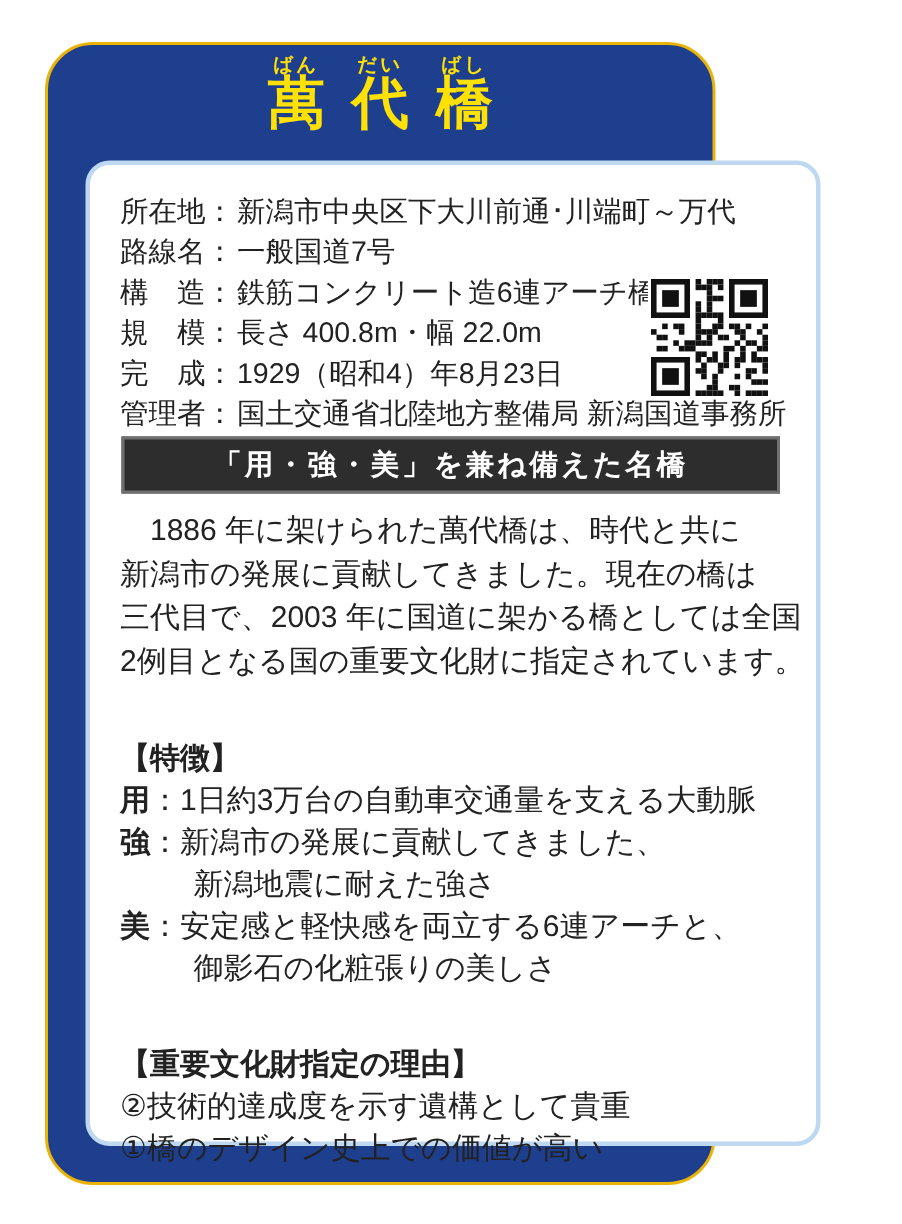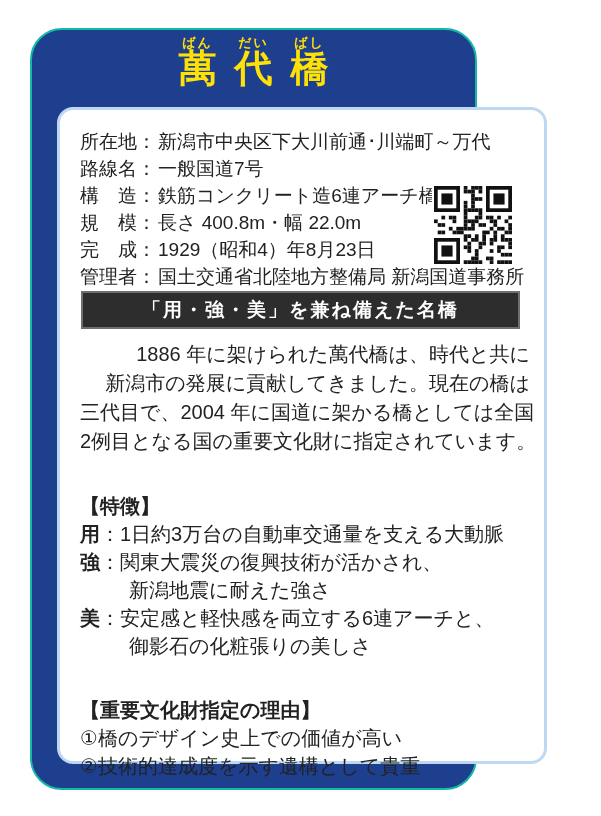--- a/index.html
+++ b/index.html
@@ -9,21 +9,21 @@
     --banner-bg:#2e2d2d;
     --banner-border:#6f6f6f;
     --text:#222222;
   }
   *{margin:0;padding:0;box-sizing:border-box;}
   html,body{width:601px;height:816px;background:#ffffff;
     font-family:"Liberation Sans","DejaVu Sans",sans-serif;}
   .stage{position:relative;width:601px;height:816px;background:#ffffff;overflow:hidden;}
 
   .card{position:absolute;left:30px;top:28px;width:447px;height:762px;
-    background:var(--card-blue);border:2px solid #14b8a6;border-radius:32px;}
+    background:var(--card-blue);border:2px solid #eab308;border-radius:32px;}
 
   .title-block{position:absolute;top:6px;left:0;width:100%;text-align:center;}
   ruby.title-ruby{ruby-align:center;color:var(--title-yellow);
     font-size:38px;font-weight:bold;letter-spacing:0;}
   ruby.title-ruby rb, ruby.title-ruby .rb{font-weight:bold;}
   .title-char{display:inline-block;margin:0 9px;}
   .title-char rt{font-size:13px;font-weight:bold;letter-spacing:2px;
     color:var(--title-yellow);}
 
   .panel{position:absolute;left:25px;top:77px;width:490px;height:657px;
@@ -33,21 +33,21 @@
   .info-section{position:relative;font-size:19px;line-height:27px;}
   .info-row{white-space:nowrap;}
   .info-label{display:inline-block;width:57px;}
   .info-colon{display:inline-block;margin-right:2px;}
   .qr{position:absolute;right:16px;top:58px;width:82px;height:78px;background:#fff;}
 
   .banner{margin:1px 10px 0 1px;height:38px;background:var(--banner-bg);
     border:2px solid var(--banner-border);color:#ffffff;font-weight:bold;
     font-size:19px;letter-spacing:2px;display:flex;align-items:center;justify-content:center;}
 
-  .description{margin-top:11px;font-size:20px;line-height:29px;text-align:right;}
+  .description{margin-top:11px;font-size:20px;line-height:29px;}
   .desc-line{white-space:nowrap;}
 
   .section{margin-top:14px;font-size:20px;line-height:28px;}
   .section-heading{font-weight:bold;margin-top:36px;}
   .feature-item{white-space:nowrap;}
   .feature-label{font-weight:bold;}
   .feature-cont{padding-left:49px;white-space:nowrap;}
   .reason-line{white-space:nowrap;}
 </style>
 </head>
@@ -214,40 +214,40 @@
           </svg>
       </div>
 
       <div class="banner">
         <span>「用・強・美」を兼ね備えた名橋</span>
       </div>
 
       <div class="description">
         <div class="desc-line">　1886 年に架けられた萬代橋は、時代と共に</div>
         <div class="desc-line">新潟市の発展に貢献してきました。現在の橋は</div>
-        <div class="desc-line">三代目で、2004 年に国道に架かる橋としては全国</div>
+        <div class="desc-line">三代目で、2003 年に国道に架かる橋としては全国</div>
         <div class="desc-line">2例目となる国の重要文化財に指定されています。</div>
       </div>
 
       <div class="section">
         <div class="section-heading">【特徴】</div>
         <div class="feature-item">
           <span class="feature-label">用</span><span>：</span><span>1日約3万台の自動車交通量を支える大動脈</span>
         </div>
         <div class="feature-item">
-          <span class="feature-label">強</span><span>：</span><span>関東大震災の復興技術が活かされ、</span>
+          <span class="feature-label">強</span><span>：</span><span>新潟市の発展に貢献してきました、</span>
         </div>
         <div class="feature-cont">新潟地震に耐えた強さ</div>
         <div class="feature-item">
           <span class="feature-label">美</span><span>：</span><span>安定感と軽快感を両立する6連アーチと、</span>
         </div>
         <div class="feature-cont">御影石の化粧張りの美しさ</div>
       </div>
 
       <div class="section">
         <div class="section-heading">【重要文化財指定の理由】</div>
+        <div class="reason-line">②技術的達成度を示す遺構として貴重</div>
         <div class="reason-line">①橋のデザイン史上での価値が高い</div>
-        <div class="reason-line">②技術的達成度を示す遺構として貴重</div>
       </div>
 
     </div>
   </div>
 </div>
 
 </body></html>

